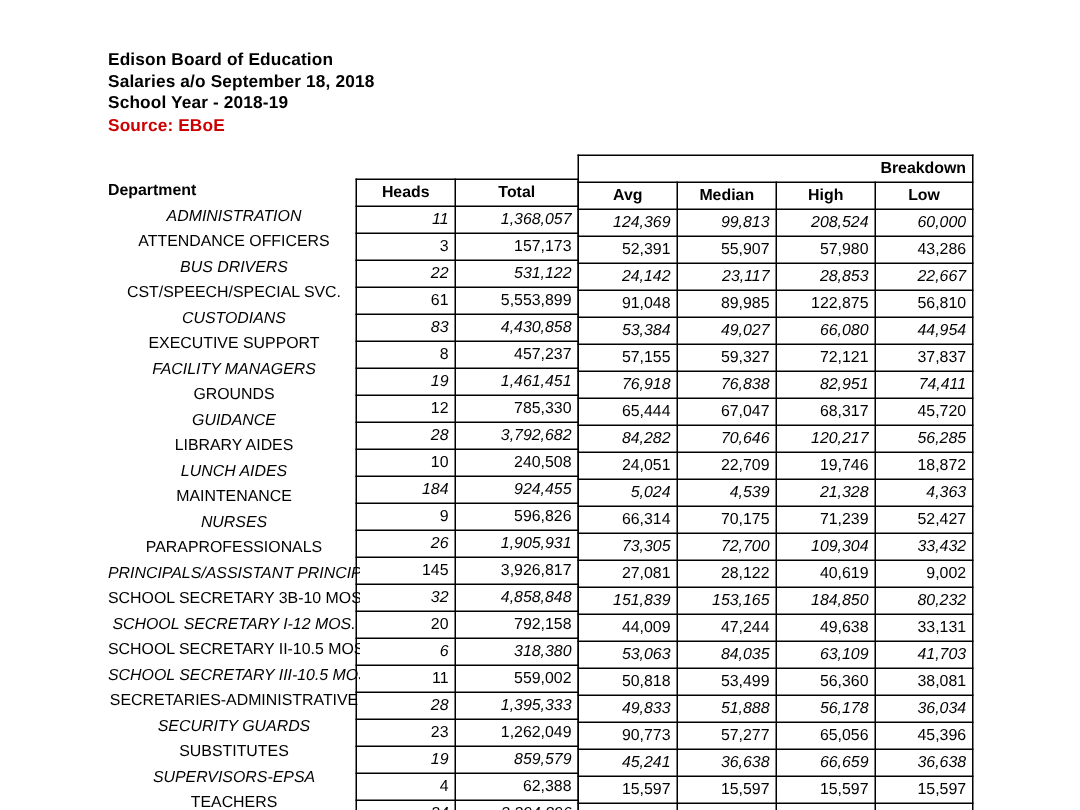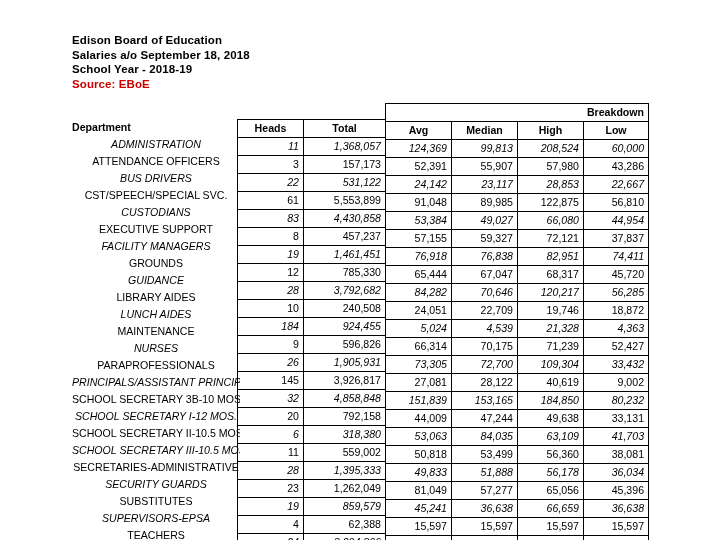--- a/index.html
+++ b/index.html
@@ -429,21 +429,21 @@
           <td class="">56,360</td>
           <td class="">38,081</td>
         </tr>
         <tr>
           <td class="em">49,833</td>
           <td class="em">51,888</td>
           <td class="em">56,178</td>
           <td class="em">36,034</td>
         </tr>
         <tr>
-          <td class="">81,049</td>
+          <td class="">90,773</td>
           <td class="">57,277</td>
           <td class="">65,056</td>
           <td class="">45,396</td>
         </tr>
         <tr>
           <td class="em">45,241</td>
           <td class="em">36,638</td>
           <td class="em">66,659</td>
           <td class="em">36,638</td>
         </tr>

